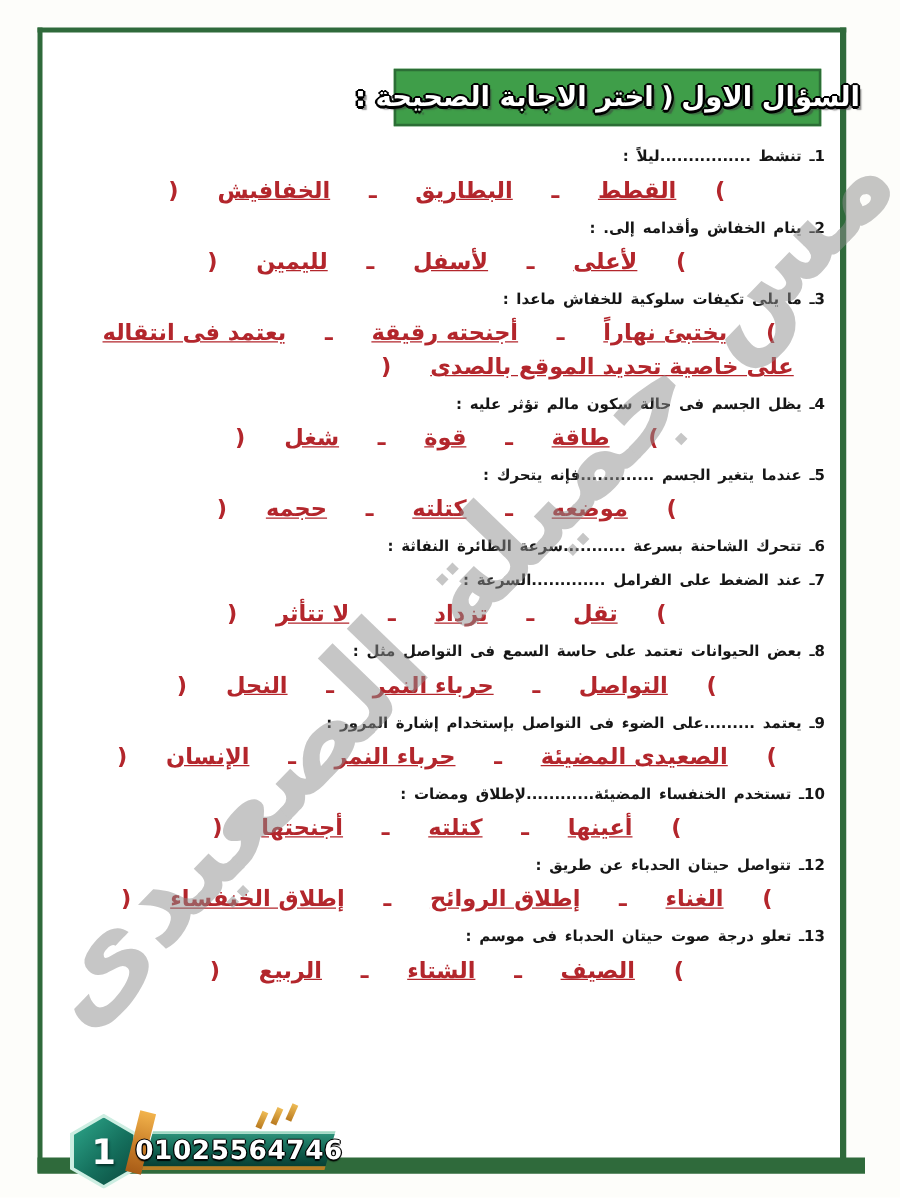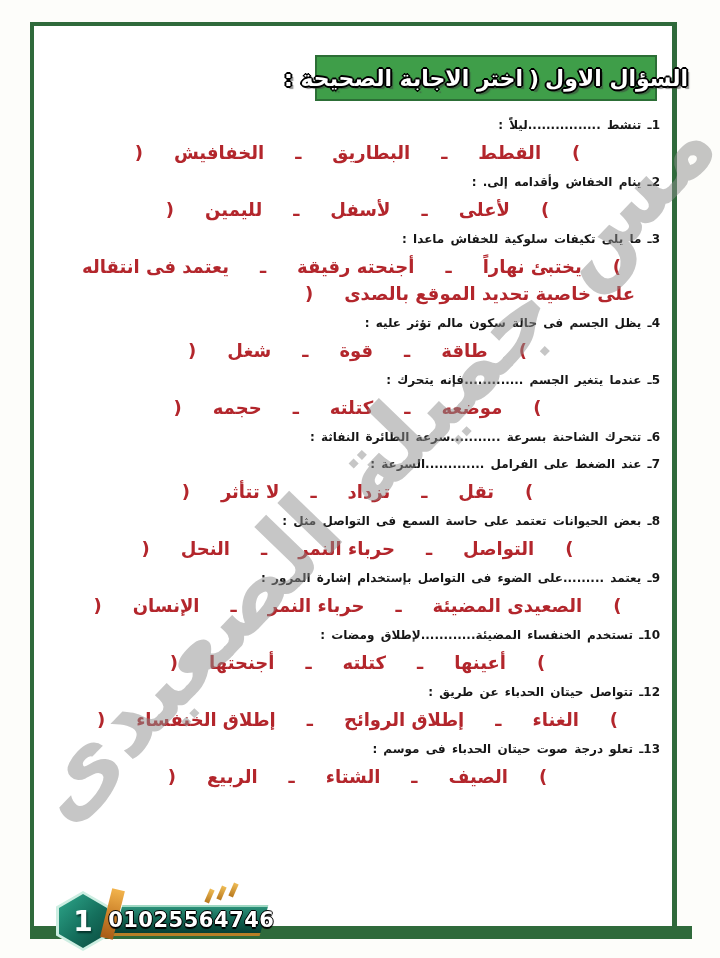--- a/index.html
+++ b/index.html
@@ -42,21 +42,21 @@
     direction:rtl;
   }
   .q-text{
     font-size:12px;line-height:27px;font-weight:bold;color:#161616;
     text-align:right;word-spacing:2px;
   }
   .opts{
     font-size:18px;line-height:27px;font-weight:bold;color:#b3262c;
     text-align:center;margin-bottom:3px;
   }
-  .opts .opt{margin:0 17px;}
+  .opts .opt{margin:0 17px;text-decoration:underline;}
   .opts .sep,.opts .paren{
     display:inline-block;direction:ltr;unicode-bidi:isolate;margin:0 14px;
   }
   .opts.narrow{max-width:555px;margin-left:auto;margin-right:auto;text-align:right;}
   
   .watermark{
     position:absolute;left:370px;top:465px;z-index:4;
     transform:translate(-50%,-50%) rotate(-46deg);
     font-size:97px;font-weight:bold;color:#8e8e8e;opacity:.5;
     white-space:nowrap;direction:rtl;pointer-events:none;

